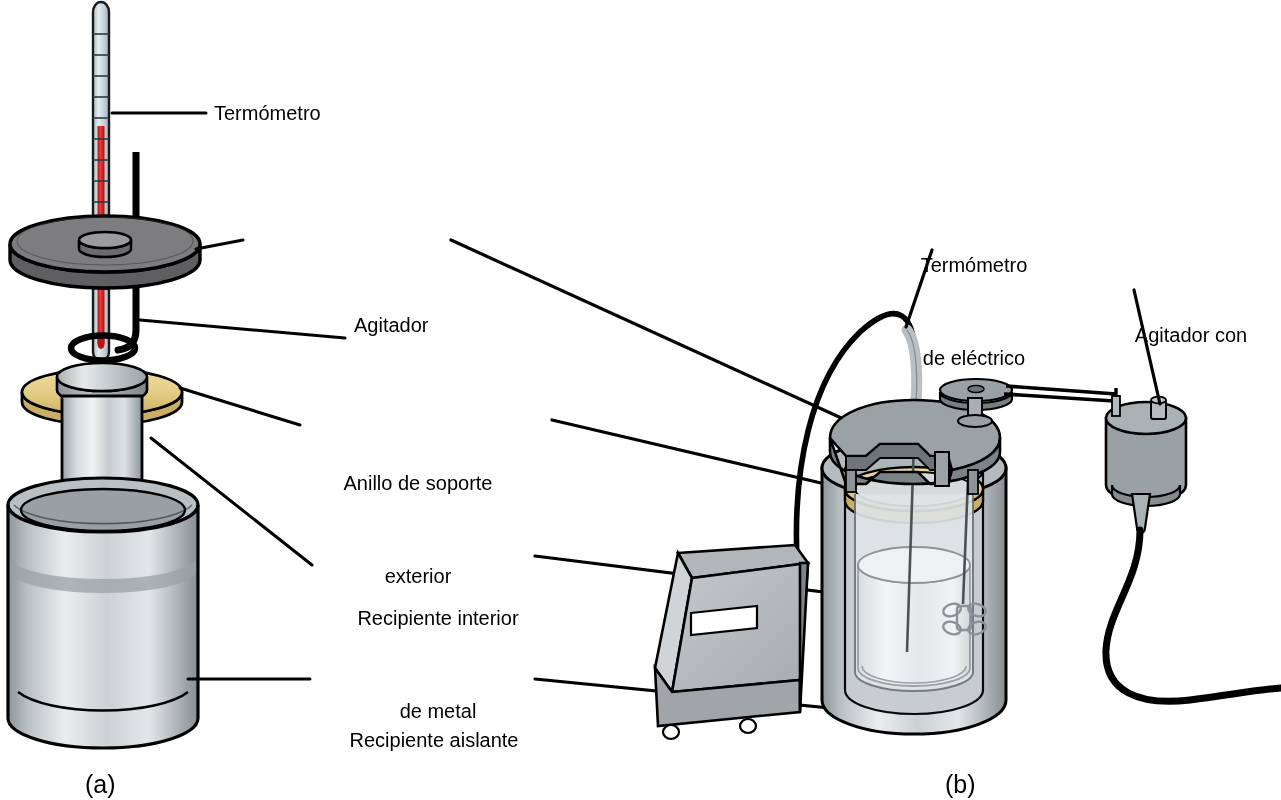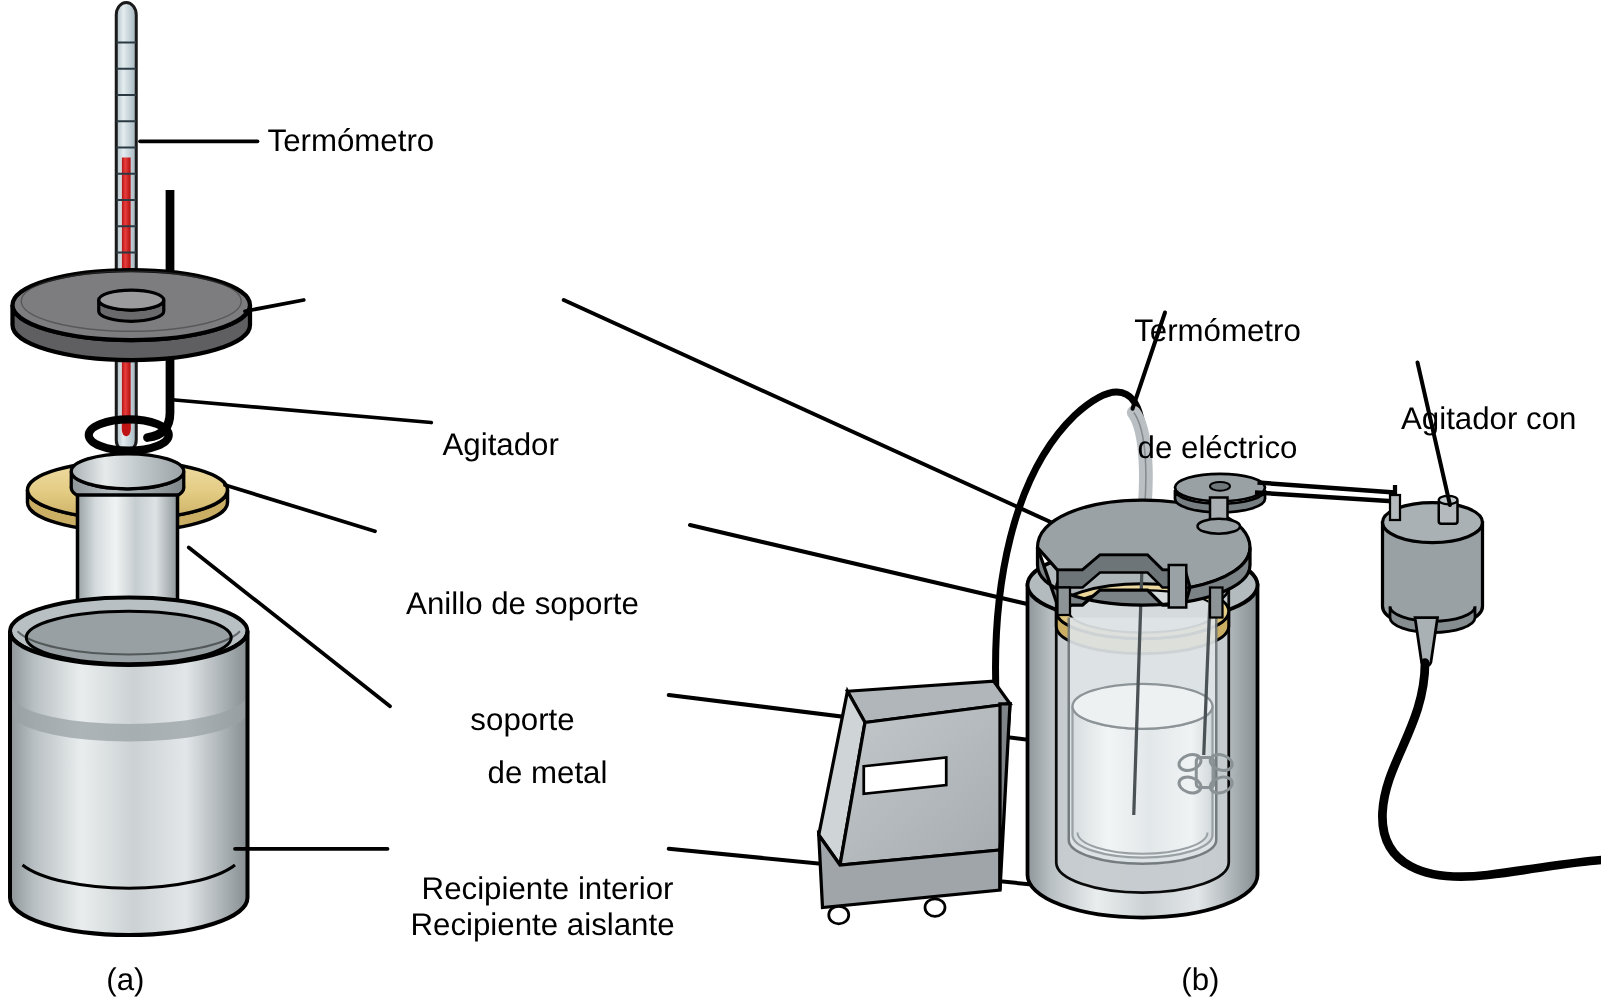--- a/index.html
+++ b/index.html
@@ -1,21 +1,21 @@
 <!DOCTYPE html>
 <html><head>
 <meta charset="utf-8">
 <style>
   html,body{margin:0;padding:0;background:#ffffff;}
   body{width:1281px;height:800px;overflow:hidden;
        font-family:"Liberation Sans", sans-serif;color:#000;}
   #stage{position:relative;width:1281px;height:800px;background:#fff;}
   #art{position:absolute;left:0;top:0;}
   .lbl{position:absolute;font-family:"Liberation Sans", sans-serif;
-       font-size:25px;line-height:31px;color:#000;white-space:pre;}
+       font-size:20px;line-height:31px;color:#000;white-space:pre;}
   .cap{position:absolute;font-family:"Liberation Sans", sans-serif;
        font-size:25px;color:#000;}
   .ctr{text-align:center;}
 </style>
 </head>
 <body>
 
 <div id="stage">
 
 <svg id="art" width="1281" height="800" viewBox="0 0 1281 800">
@@ -298,30 +298,30 @@
 
   <g stroke="#000" stroke-width="3.2" fill="none" stroke-linecap="round">
     <line x1="932" y1="250" x2="906" y2="327"></line>
     <line x1="1134" y1="290" x2="1160" y2="404"></line>
   </g>
 </svg>
 
 <div class="lbl" style="left:214px;top:98px;">Termómetro</div>
 
 
-<div class="lbl" style="left:354px;top:341px;">Agitador</div>
+<div class="lbl" style="left:354px;top:310px;">Agitador</div>
 
 <div class="lbl ctr" style="left:318px;top:406px;width:200px;">
   <div>Anillo de soporte</div>
-  <div>soporte</div>
+  <div>exterior</div>
 </div>
 
 <div class="lbl ctr" style="left:322px;top:541px;width:232px;">
+  <div>Recipiente interior</div>
   <div>de metal</div>
-  <div>Recipiente interior</div>
 </div>
 
 <div class="lbl ctr" style="left:318px;top:663px;width:232px;">
   <div>Recipiente aislante</div>
   
 </div>
 
 <div class="lbl ctr" style="left:888px;top:188px;width:172px;">
   <div>Termómetro</div>
   <div>de eléctrico</div>

